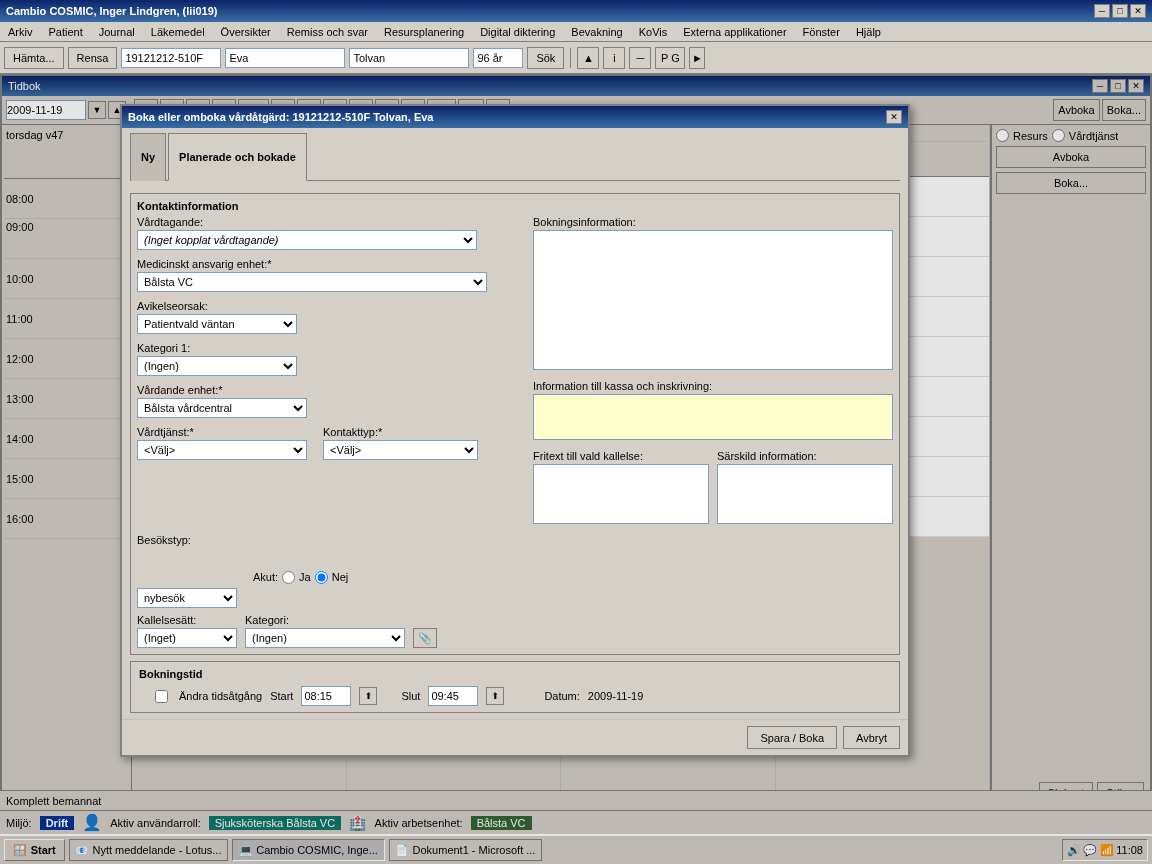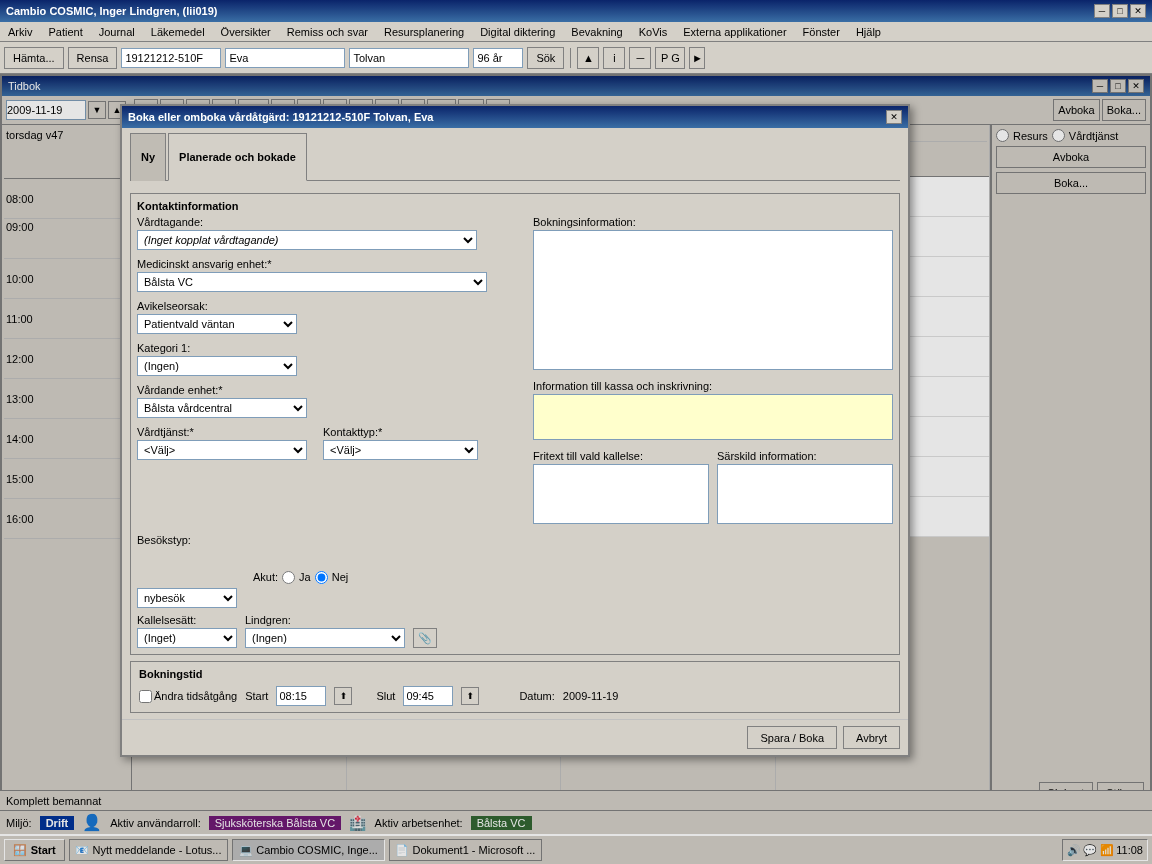--- a/index.html
+++ b/index.html
@@ -213,21 +213,21 @@
     .bottom-section-title {
       font-size: 11px;
       font-weight: bold;
       margin-bottom: 6px;
     }
     .bottom-row {
       display: flex;
       align-items: center;
       gap: 8px;
     }
-    .checkbox-label { display: flex; align-items: center; gap: 2px; }
+    .checkbox-label { display: flex; align-items: center; gap: 11px; margin-left: 16px; }
     .time-input {
       border: 1px solid #7f9db9;
       background: white;
       width: 50px;
       height: 20px;
       font-size: 11px;
       padding: 1px 2px;
     }
     .modal-footer {
       padding: 6px 8px;
@@ -306,21 +306,21 @@
       font-size: 11px;
     }
     .env-badge {
       background: #003399;
       color: white;
       padding: 1px 6px;
       font-size: 11px;
       font-weight: bold;
     }
     .env-role-badge {
-      background: #701a75;
+      background: #0f766e;
       color: white;
       padding: 1px 6px;
       font-size: 11px;
     }
     .env-unit-badge {
       background: #336633;
       color: white;
       padding: 1px 6px;
       font-size: 11px;
     }
@@ -675,21 +675,21 @@
           </div>
 
           <div style="display:flex;align-items:flex-end;gap:8px;margin-top:6px;">
             <div>
               <div class="form-label">Kallelsesätt:</div>
               <select class="form-select" style="width:100px;">
                 <option>(Inget)</option>
               </select>
             </div>
             <div>
-              <div class="form-label">Lindgren:</div>
+              <div class="form-label">Kategori:</div>
               <select class="form-select" style="width:160px;">
                 <option>(Ingen)</option>
               </select>
             </div>
             <button style="background:#d4d0c8;border:1px solid #808080;height:20px;width:24px;cursor:pointer;">📎</button>
           </div>
         </div>
 
         <div class="bottom-section">
           <div class="bottom-section-title">Bokningstid</div>

